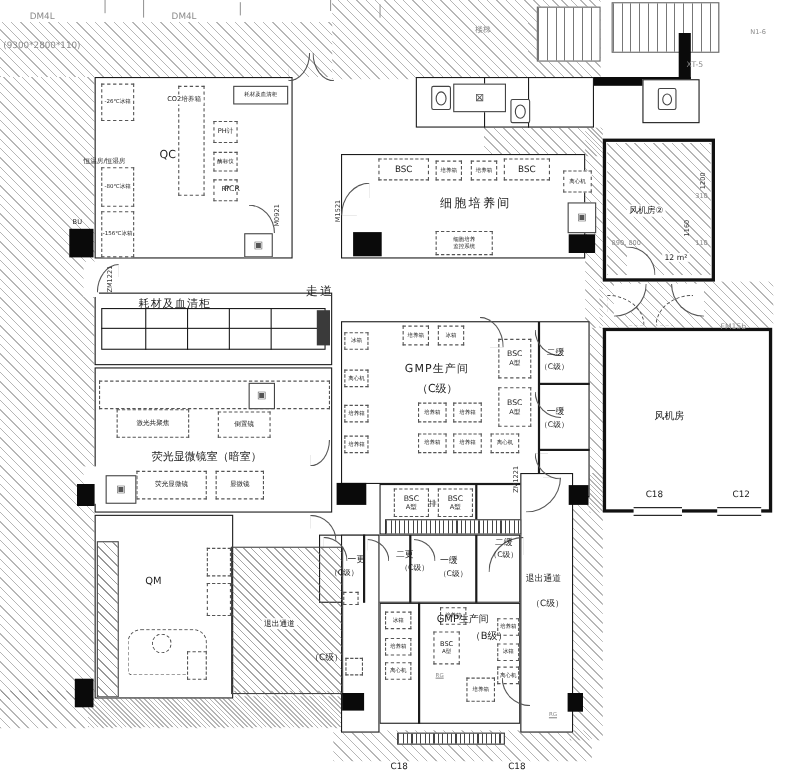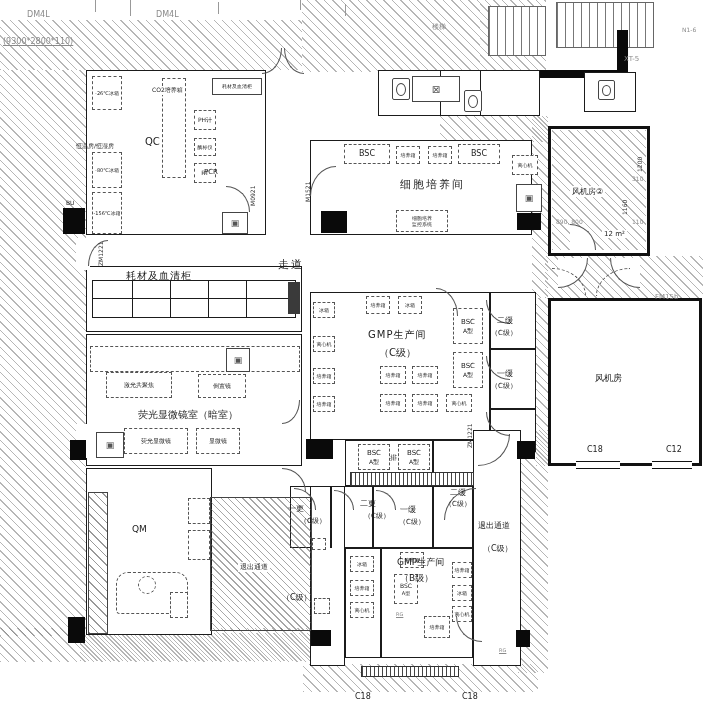--- a/index.html
+++ b/index.html
@@ -308,43 +308,43 @@
 
   <div class="lbl f10" style="left:145px;top:136px">QC</div>
   <div class="lbl f11" style="left:400px;top:177px;letter-spacing:2px">细胞培养间</div>
   <div class="lbl f11" style="left:278px;top:257px;letter-spacing:2px">走道</div>
   <div class="lbl f10" style="left:126px;top:269px;letter-spacing:1px">耗材及血清柜</div>
   <div class="lbl f10" style="left:138px;top:408px">荧光显微镜室（暗室）</div>
   <div class="lbl f9" style="left:132px;top:524px">QM</div>
   <div class="lbl f10" style="left:368px;top:328px;letter-spacing:1px">GMP生产间</div>
   <div class="lbl f10" style="left:379px;top:346px">（C级）</div>
   <div class="lbl f9" style="left:397px;top:556px">GMP生产间</div>
-  <div class="lbl f9" style="left:400px;top:572px">（B级）</div>
+  <div class="lbl f9" style="left:428px;top:572px">（B级）</div>
   <div class="lbl f9" style="left:595px;top:372px">风机房</div>
   <div class="lbl f7 chip" style="left:238px;top:562px">退出通道</div>
   <div class="lbl f8 chip" style="left:570px;top:186px">风机房②</div>
   <div class="lbl f8" style="left:478px;top:520px">退出通道</div>
   <div class="lbl f8" style="left:483px;top:543px">（C级）</div>
   <div class="lbl f8" style="left:497px;top:315px">二缓</div>
   <div class="lbl f7" style="left:491px;top:328px">（C级）</div>
   <div class="lbl f8" style="left:497px;top:368px">一缓</div>
   <div class="lbl f7" style="left:491px;top:381px">（C级）</div>
-  <div class="lbl f8" style="left:288px;top:503px">一更</div>
+  <div class="lbl f8" style="left:316px;top:503px">一更</div>
   <div class="lbl f7" style="left:300px;top:516px">（C级）</div>
   <div class="lbl f8" style="left:360px;top:498px">二更</div>
   <div class="lbl f7" style="left:364px;top:511px">（C级）</div>
   <div class="lbl f8" style="left:400px;top:504px">一缓</div>
   <div class="lbl f7" style="left:399px;top:517px">（C级）</div>
   <div class="lbl f8" style="left:450px;top:487px">二缓</div>
   <div class="lbl f7" style="left:445px;top:499px">（C级）</div>
   <div class="lbl f8" style="left:282px;top:592px">（C级）</div>
 
   <div class="lbl f8 gray" style="left:27px;top:10px">DM4L</div>
   <div class="lbl f8 gray" style="left:156px;top:10px">DM4L</div>
-  <div class="lbl f8 gray" style="left:3px;top:37px;text-decoration:underline">(9300*2800*110)</div>
+  <div class="lbl f8 gray" style="left:3px;top:37px;">(9300*2800*110)</div>
   <div class="lbl f7 gray" style="left:624px;top:55px">XT-5</div>
   <div class="lbl f7 gray" style="left:432px;top:22px">楼梯</div>
   <div class="lbl f6 gray" able="false" style="left:682px;top:26px">N1-6</div>
   <div class="lbl f8" style="left:355px;top:692px">C18</div>
   <div class="lbl f8" style="left:462px;top:692px">C18</div>
   <div class="lbl f8" style="left:587px;top:445px">C18</div>
   <div class="lbl f8" style="left:666px;top:445px">C12</div>
   <div class="lbl f7 gray" style="left:655px;top:293px">FM15b</div>
   <div class="lbl f5 gray" style="left:396px;top:611px;text-decoration:underline">RG</div>
   <div class="lbl f5 gray" style="left:499px;top:647px;text-decoration:underline">RG</div>

